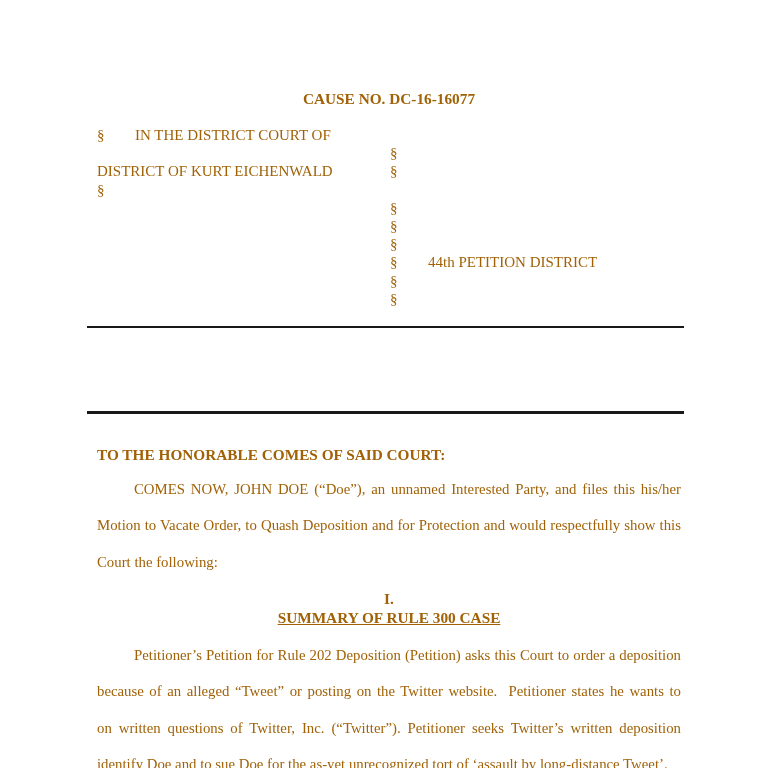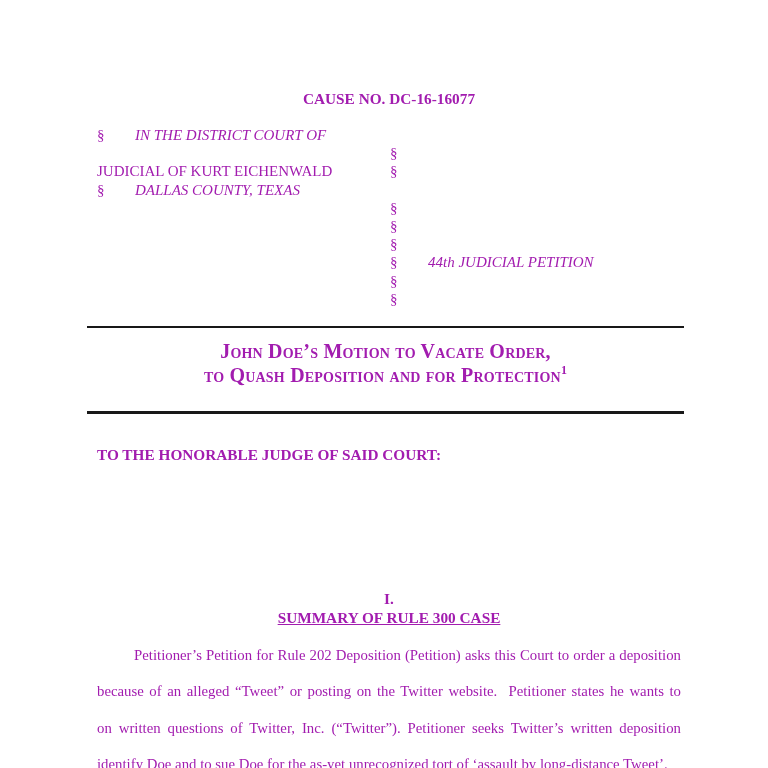--- a/index.html
+++ b/index.html
@@ -3,21 +3,21 @@
 <meta charset="utf-8">
 <style>
   html, body { margin: 0; padding: 0; background: #ffffff; }
   .page {
     position: relative;
     width: 768px;
     height: 768px;
     background: #ffffff;
     overflow: hidden;
     font-family: "Liberation Serif", "DejaVu Serif", serif;
-    color: #a21caf;
+    color: #a16207;
   }
   .cause {
     position: absolute;
     top: 90px; left: 97px; width: 584px;
     text-align: center;
     font-weight: bold;
     font-size: 15.3px;
     line-height: 18px;
   }
   .caption {
@@ -26,21 +26,21 @@
   }
   .cap-row {
     display: flex;
     height: 18.2px;
     line-height: 18.2px;
     font-size: 15px;
     white-space: nowrap;
   }
   .cap-left  { width: 293px; overflow: hidden; }
   .cap-sym   { width: 38px; overflow: hidden; }
-  .cap-right { flex: 1; overflow: hidden; font-style: italic; }
+  .cap-right { flex: 1; overflow: hidden; }
   .rule {
     position: absolute;
     left: 87px; width: 597px;
     background: #181818;
   }
   .rule-top    { top: 326px; height: 2px; }
   .rule-bottom { top: 411px; height: 3px; }
   .doc-title {
     position: absolute;
     top: 340px; left: 87px; width: 597px;
@@ -100,71 +100,71 @@
     <div class="cap-row">
       <span class="cap-sym">§</span>
       <span class="cap-right">IN THE DISTRICT COURT OF</span>
     </div>
     <div class="cap-row">
       <span class="cap-left"></span>
       <span class="cap-sym">§</span>
       <span class="cap-right"></span>
     </div>
     <div class="cap-row">
-      <span class="cap-left">JUDICIAL OF KURT EICHENWALD</span>
+      <span class="cap-left">DISTRICT OF KURT EICHENWALD</span>
       <span class="cap-sym">§</span>
       <span class="cap-right"></span>
     </div>
     <div class="cap-row">
       <span class="cap-sym">§</span>
-      <span class="cap-right">DALLAS COUNTY, TEXAS</span>
     </div>
     <div class="cap-row">
       <span class="cap-left"></span>
       <span class="cap-sym">§</span>
       <span class="cap-right"></span>
     </div>
     <div class="cap-row">
       <span class="cap-left"></span>
       <span class="cap-sym">§</span>
       <span class="cap-right"></span>
     </div>
     <div class="cap-row">
       <span class="cap-left"></span>
       <span class="cap-sym">§</span>
       <span class="cap-right"></span>
     </div>
     <div class="cap-row">
       <span class="cap-left"></span>
       <span class="cap-sym">§</span>
-      <span class="cap-right">44th JUDICIAL PETITION</span>
+      <span class="cap-right">44th PETITION DISTRICT</span>
     </div>
     <div class="cap-row">
       <span class="cap-left"></span>
       <span class="cap-sym">§</span>
       <span class="cap-right"></span>
     </div>
     <div class="cap-row">
       <span class="cap-left"></span>
       <span class="cap-sym">§</span>
       <span class="cap-right"></span>
     </div>
   </div>
 
   <div class="rule rule-top"></div>
 
-  <div class="doc-title">
-    <div><span>John Doe’s Motion to Vacate Order,</span></div>
-    <div><span>to Quash Deposition and for Protection</span><sup>1</sup></div>
-  </div>
 
   <div class="rule rule-bottom"></div>
 
-  <div class="salutation">TO THE HONORABLE JUDGE OF SAID COURT:</div>
+  <div class="salutation">TO THE HONORABLE COMES OF SAID COURT:</div>
 
+  <div class="para para-intro">
+    <div class="jline firstline">COMES NOW, JOHN DOE (“Doe”), an unnamed Interested Party, and files this his/her</div>
+    <div class="jline">Motion to Vacate Order, to Quash Deposition and for Protection and would respectfully show this</div>
+    <div class="jline lastline">Court the following:</div>
+  </div>
 
   <div class="section-head">
     <div>I.</div>
     <div class="underlined">SUMMARY OF RULE 300 CASE</div>
   </div>
 
   <div class="para para-summary">
     <div class="jline firstline">Petitioner’s Petition for Rule 202 Deposition (Petition) asks this Court to order a deposition</div>
     <div class="jline">because of an alleged “Tweet” or posting on the Twitter website.&nbsp; Petitioner states he wants to</div>
     <div class="jline">on written questions of Twitter, Inc. (“Twitter”). Petitioner seeks Twitter’s written deposition</div>

